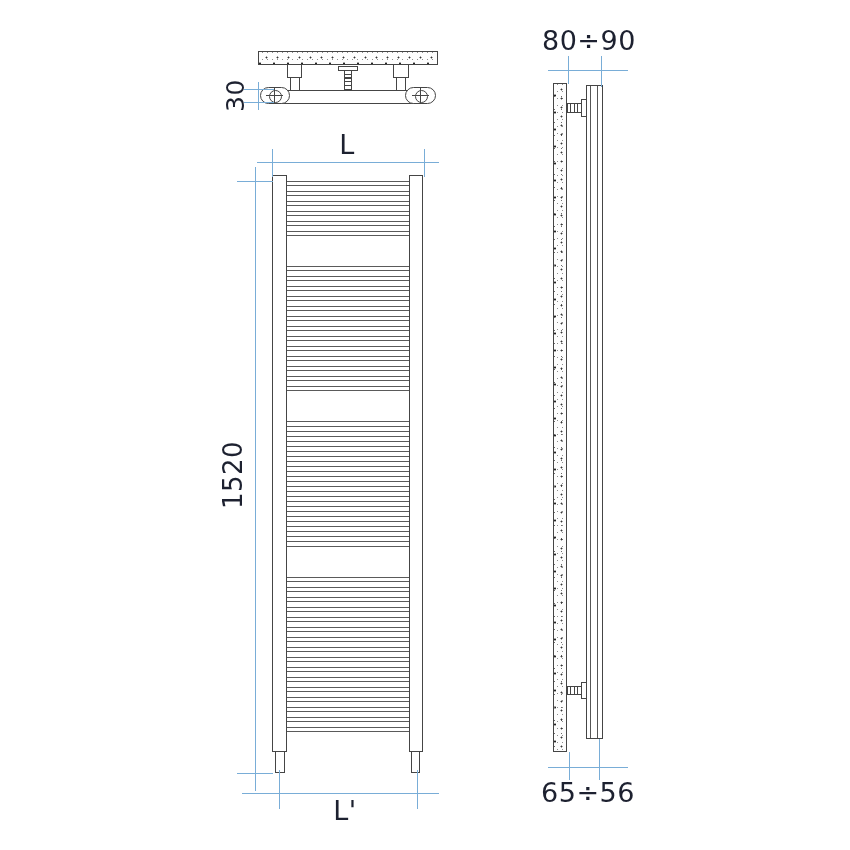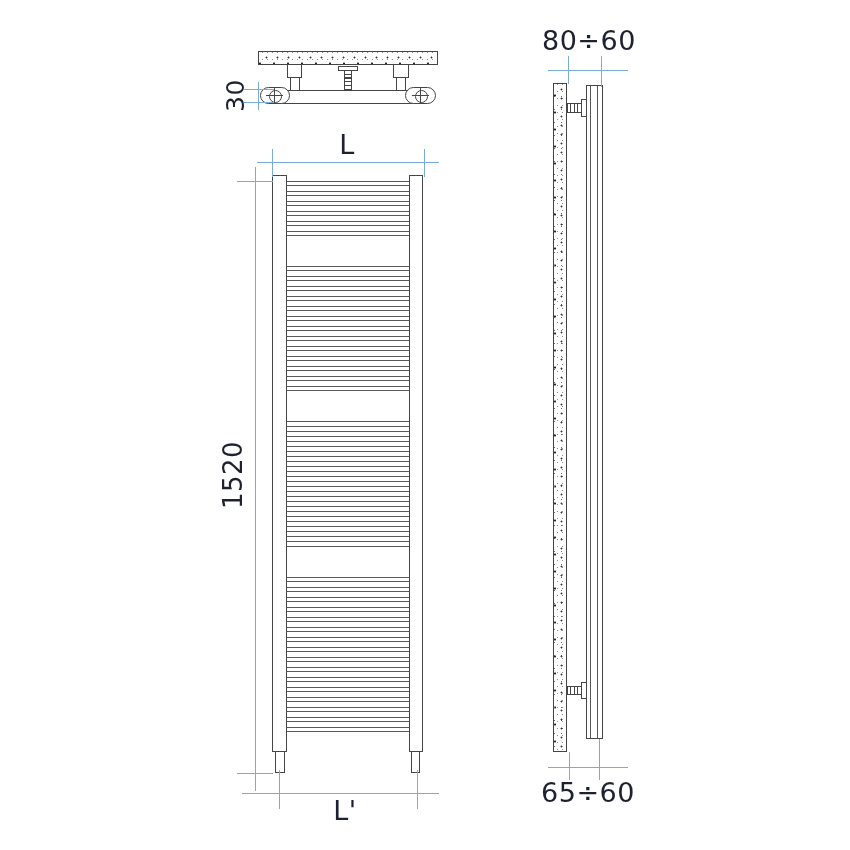--- a/index.html
+++ b/index.html
@@ -185,21 +185,21 @@
 
     <div class="abs thread-v" style="left:566.5px;top:102.5px;width:16px;height:10px;"></div>
     <div class="part thin" style="left:580.5px;top:98.5px;width:6px;height:18px;"></div>
 
     <div class="abs thread-v" style="left:566.5px;top:685.5px;width:16px;height:9.5px;"></div>
     <div class="part thin" style="left:580.5px;top:681.5px;width:6px;height:17px;"></div>
 
     <div class="dimline v" style="left:568px;top:56px;height:28px;"></div>
     <div class="dimline v" style="left:600.5px;top:56px;height:31px;"></div>
     <div class="dimline h" style="left:548px;top:69.5px;width:80px;"></div>
-    <div class="dim-label" style="left:542px;top:27px;width:92px;">80÷60</div>
+    <div class="dim-label" style="left:542px;top:27px;width:92px;">80÷90</div>
 
     <div class="dimline v" style="left:569px;top:752px;height:28px;"></div>
     <div class="dimline v" style="left:599px;top:739px;height:41px;"></div>
     <div class="dimline h" style="left:548px;top:766.5px;width:80px;"></div>
-    <div class="dim-label" style="left:540px;top:779px;width:96px;">65÷60</div>
+    <div class="dim-label" style="left:540px;top:779px;width:96px;">65÷56</div>
   </div>
 
 </div>
 
 </body></html>

